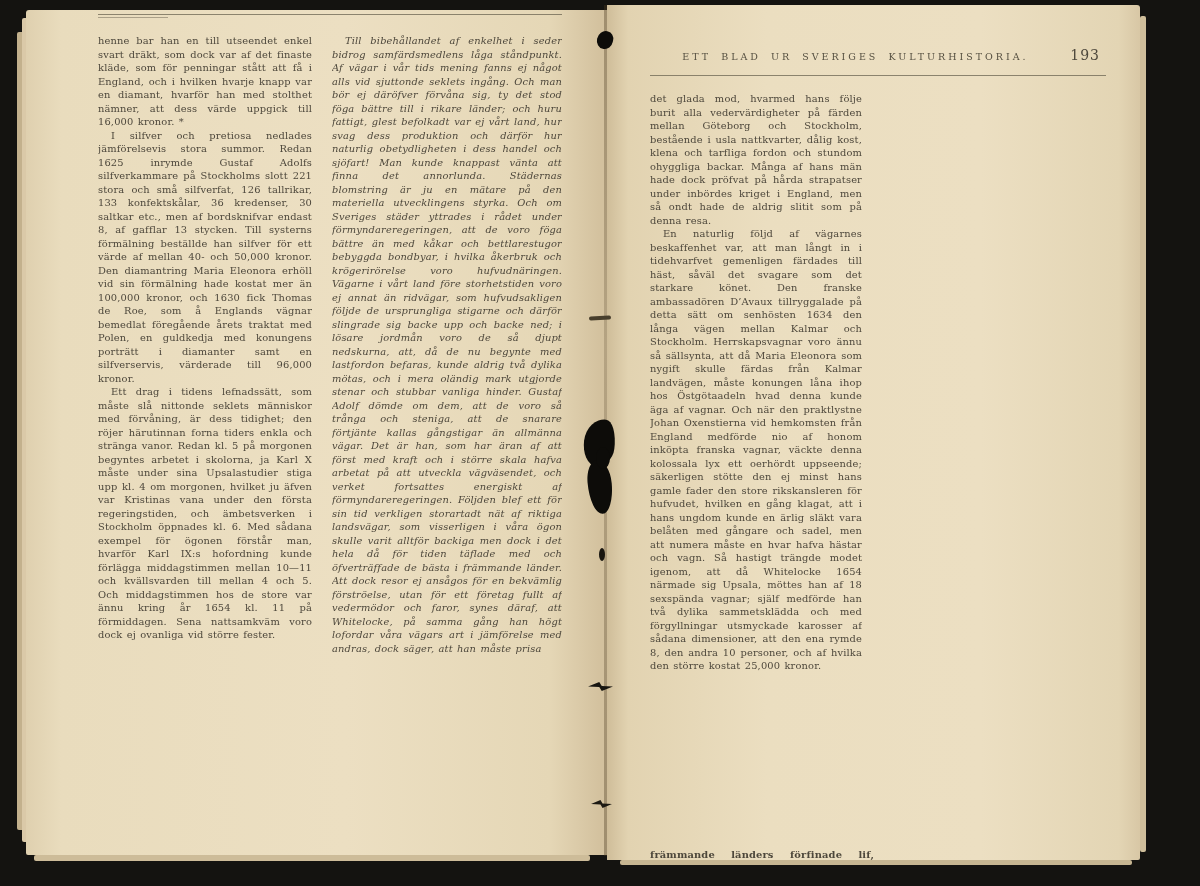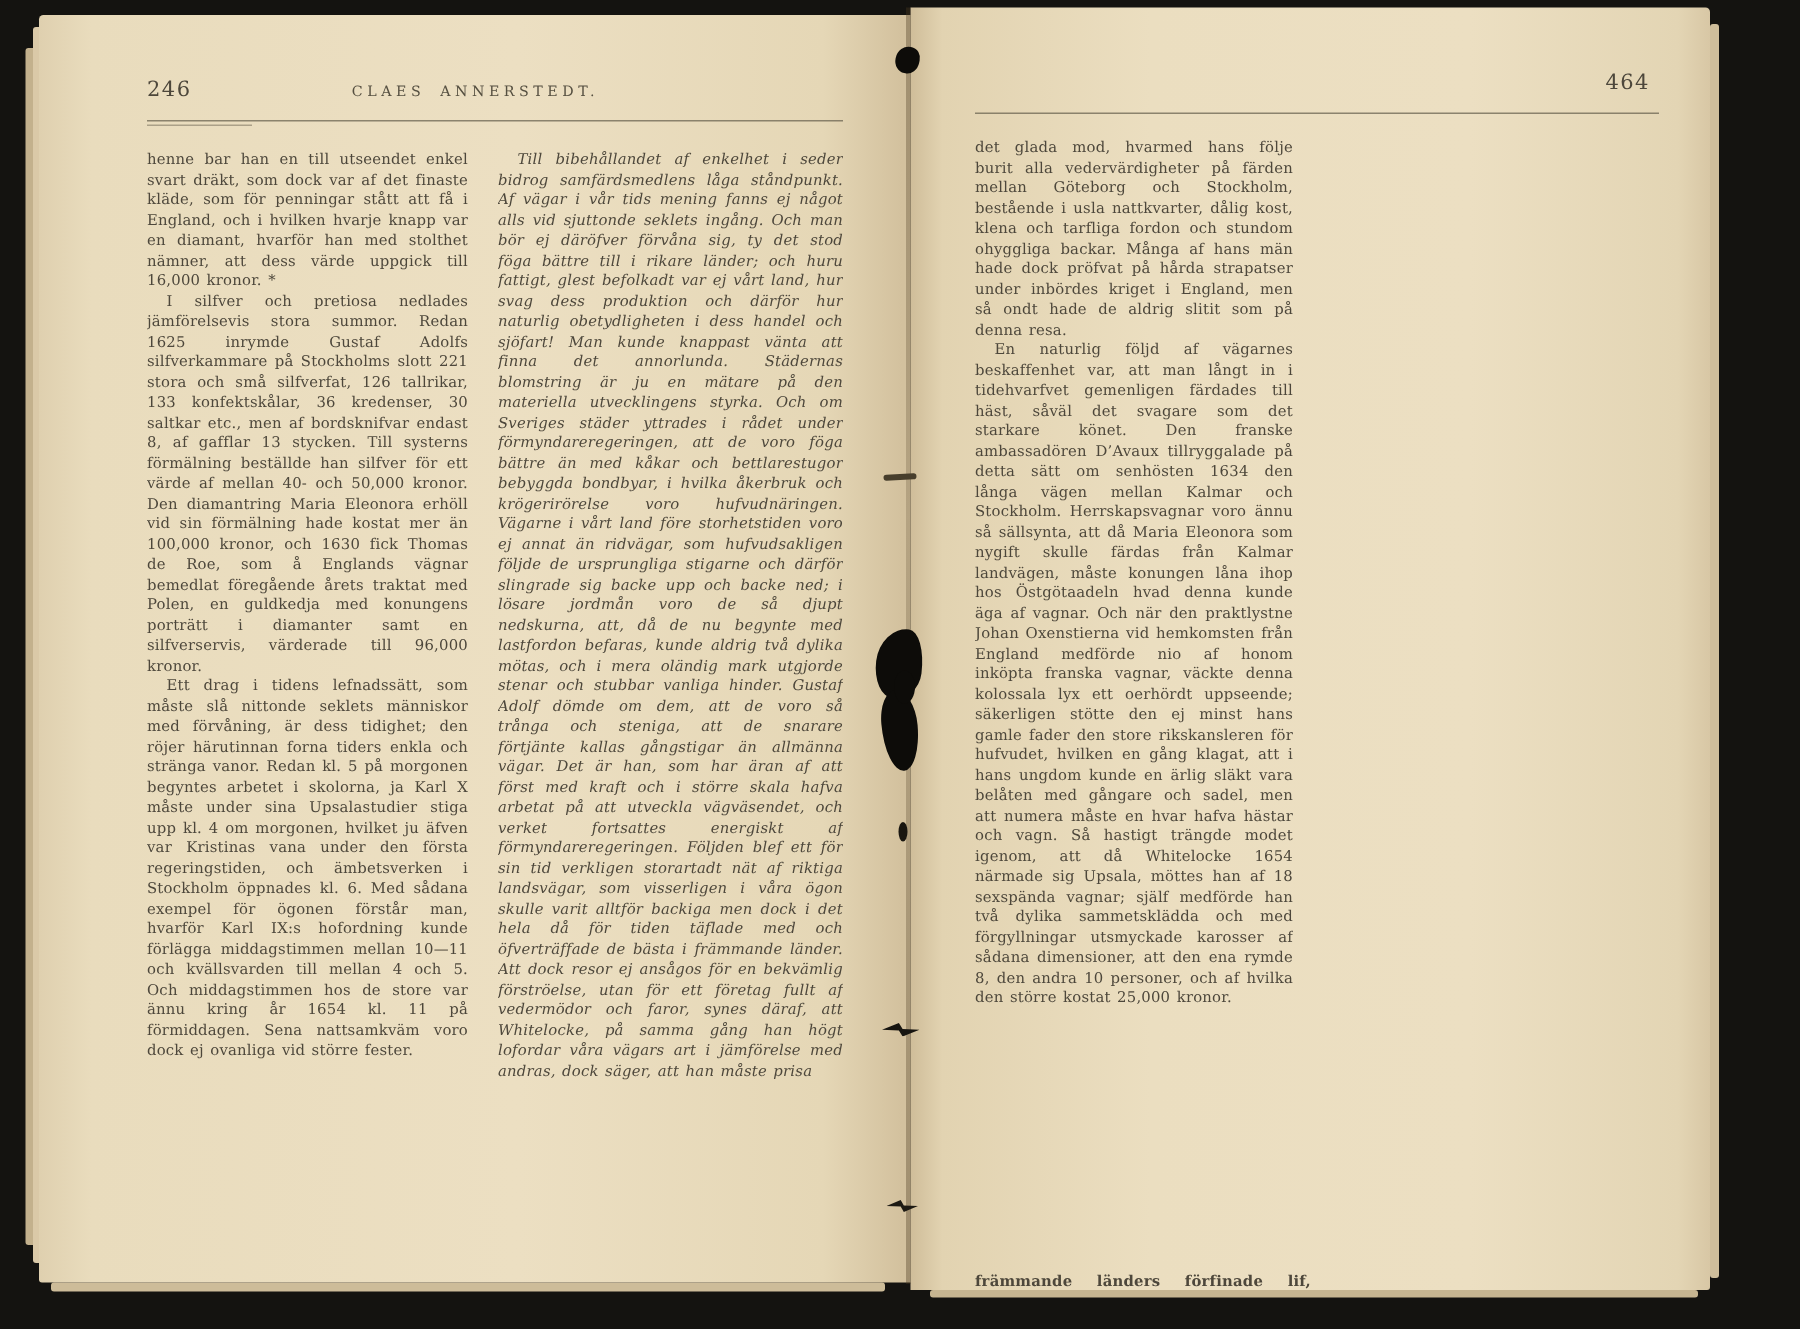--- a/index.html
+++ b/index.html
@@ -107,45 +107,42 @@
 </head>
 <body>
 
 <div class="edge e1"></div>
 <div class="edge e2"></div>
 <div class="edge e3"></div>
 <div class="edge e4"></div>
 <div class="edge e5"></div>
 
 <div class="page left">
-  <div class="phead">
-    <span class="pnum">246</span>
-    <span class="ptitle">CLAES ANNERSTEDT.</span>
-  </div>
   <div class="hrule"></div>
   <div class="hrule2"></div>
   <div class="cols">
     <div class="col c1">
       <div class="paras">
           <p class="para">henne bar han en till utseendet enkel svart dräkt, som dock var af det finaste kläde, som för penningar stått att få i England, och i hvilken hvarje knapp var en diamant, hvarför han med stolthet nämner, att dess värde uppgick till 16,000 kronor. *</p>
           <p class="para ind">I silfver och pretiosa nedlades jämförelsevis stora summor. Redan 1625 inrymde Gustaf Adolfs silfverkammare på Stockholms slott 221 stora och små silfverfat, 126 tallrikar, 133 konfektskålar, 36 kredenser, 30 saltkar etc., men af bordsknifvar endast 8, af gafflar 13 stycken. Till systerns förmälning beställde han silfver för ett värde af mellan 40- och 50,000 kronor. Den diamantring Maria Eleonora erhöll vid sin förmälning hade kostat mer än 100,000 kronor, och 1630 fick Thomas de Roe, som å Englands vägnar bemedlat föregående årets traktat med Polen, en guldkedja med konungens porträtt i diamanter samt en silfverservis, värderade till 96,000 kronor.</p>
           <p class="para ind">Ett drag i tidens lefnadssätt, som måste slå nittonde seklets människor med förvåning, är dess tidighet; den röjer härutinnan forna tiders enkla och stränga vanor. Redan kl. 5 på morgonen begyntes arbetet i skolorna, ja Karl X måste under sina Upsalastudier stiga upp kl. 4 om morgonen, hvilket ju äfven var Kristinas vana under den första regeringstiden, och ämbetsverken i Stockholm öppnades kl. 6. Med sådana exempel för ögonen förstår man, hvarför Karl IX:s hofordning kunde förlägga middagstimmen mellan 10—11 och kvällsvarden till mellan 4 och 5. Och middagstimmen hos de store var ännu kring år 1654 kl. 11 på förmiddagen. Sena nattsamkväm voro dock ej ovanliga vid större fester.</p>
         </div>
     </div>
     <div class="col c2">
       <div class="paras">
           <p class="para ind">Till bibehållandet af enkelhet i seder bidrog samfärdsmedlens låga ståndpunkt. Af vägar i vår tids mening fanns ej något alls vid sjuttonde seklets ingång. Och man bör ej däröfver förvåna sig, ty det stod föga bättre till i rikare länder; och huru fattigt, glest befolkadt var ej vårt land, hur svag dess produktion och därför hur naturlig obetydligheten i dess handel och sjöfart! Man kunde knappast vänta att finna det annorlunda. Städernas blomstring är ju en mätare på den materiella utvecklingens styrka. Och om Sveriges städer yttrades i rådet under förmyndareregeringen, att de voro föga bättre än med kåkar och bettlarestugor bebyggda bondbyar, i hvilka åkerbruk och krögerirörelse voro hufvudnäringen. Vägarne i vårt land före storhetstiden voro ej annat än ridvägar, som hufvudsakligen följde de ursprungliga stigarne och därför slingrade sig backe upp och backe ned; i lösare jordmån voro de så djupt nedskurna, att, då de nu begynte med lastfordon befaras, kunde aldrig två dylika mötas, och i mera oländig mark utgjorde stenar och stubbar vanliga hinder. Gustaf Adolf dömde om dem, att de voro så trånga och steniga, att de snarare förtjänte kallas gångstigar än allmänna vägar. Det är han, som har äran af att först med kraft och i större skala hafva arbetat på att utveckla vägväsendet, och verket fortsattes energiskt af förmyndareregeringen. Följden blef ett för sin tid verkligen storartadt nät af riktiga landsvägar, som visserligen i våra ögon skulle varit alltför backiga men dock i det hela då för tiden täflade med och öfverträffade de bästa i främmande länder. Att dock resor ej ansågos för en bekvämlig förströelse, utan för ett företag fullt af vedermödor och faror, synes däraf, att Whitelocke, på samma gång han högt lofordar våra vägars art i jämförelse med andras, dock säger, att han måste prisa</p>
         </div>
     </div>
   </div>
 </div>
 
 <div class="page right">
   <div class="phead">
-    <span class="pnum">464</span>
+    <span class="pnum">193</span>
+    <span class="ptitle">ETT BLAD UR SVERIGES KULTURHISTORIA.</span>
   </div>
   <div class="hrule"></div>
   <div class="cols">
     <div class="col c1">
       <div class="paras">
           <p class="para">det glada mod, hvarmed hans följe burit alla vedervärdigheter på färden mellan Göteborg och Stockholm, bestående i usla nattkvarter, dålig kost, klena och tarfliga fordon och stundom ohyggliga backar. Många af hans män hade dock pröfvat på hårda strapatser under inbördes kriget i England, men så ondt hade de aldrig slitit som på denna resa.</p>
           <p class="para ind">En naturlig följd af vägarnes beskaffenhet var, att man långt in i tidehvarfvet gemenligen färdades till häst, såväl det svagare som det starkare könet. Den franske ambassadören D’Avaux tillryggalade på detta sätt om senhösten 1634 den långa vägen mellan Kalmar och Stockholm. Herrskapsvagnar voro ännu så sällsynta, att då Maria Eleonora som nygift skulle färdas från Kalmar landvägen, måste konungen låna ihop hos Östgötaadeln hvad denna kunde äga af vagnar. Och när den praktlystne Johan Oxenstierna vid hemkomsten från England medförde nio af honom inköpta franska vagnar, väckte denna kolossala lyx ett oerhördt uppseende; säkerligen stötte den ej minst hans gamle fader den store rikskansleren för hufvudet, hvilken en gång klagat, att i hans ungdom kunde en ärlig släkt vara belåten med gångare och sadel, men att numera måste en hvar hafva hästar och vagn. Så hastigt trängde modet igenom, att då Whitelocke 1654 närmade sig Upsala, möttes han af 18 sexspända vagnar; själf medförde han två dylika sammetsklädda och med förgyllningar utsmyckade karosser af sådana dimensioner, att den ena rymde 8, den andra 10 personer, och af hvilka den större kostat 25,000 kronor.</p>
         </div>
     </div>
     <div class="col c2">

